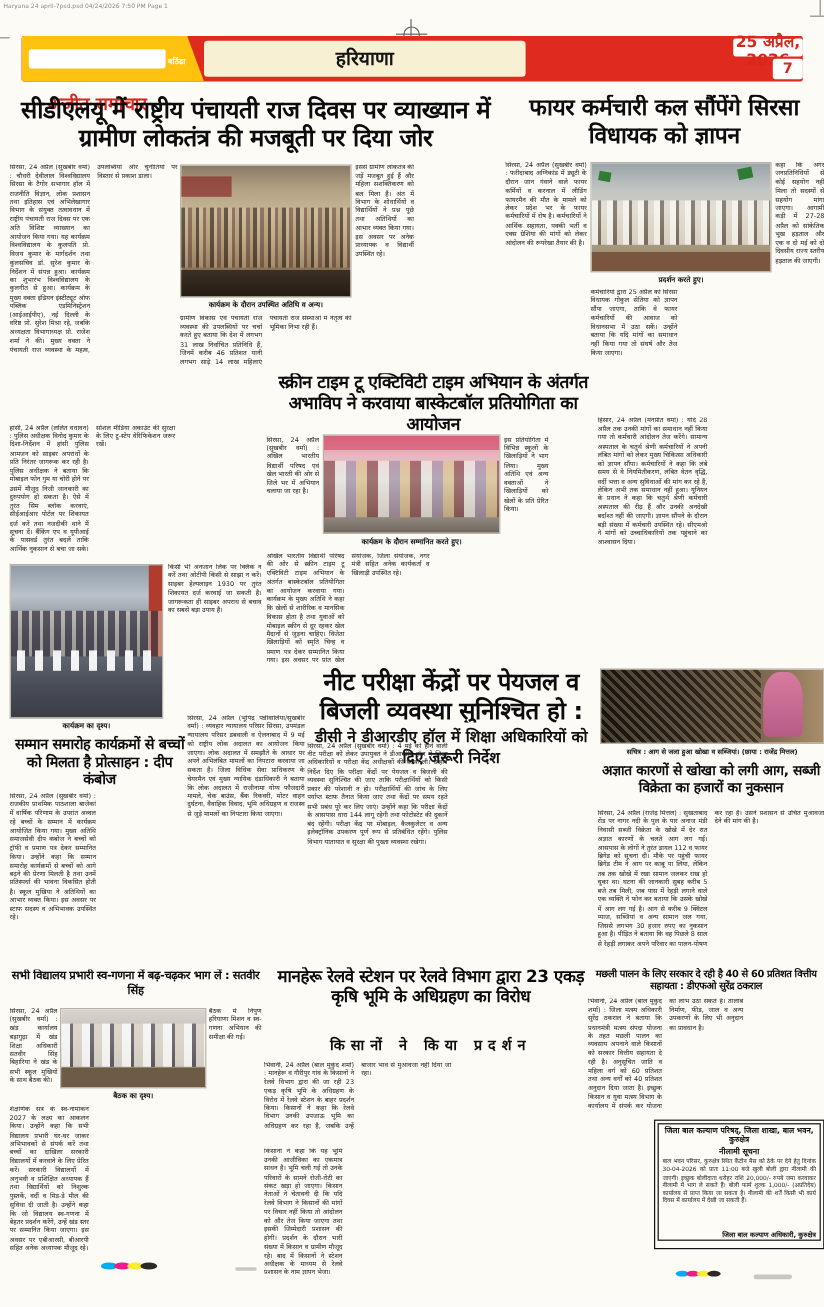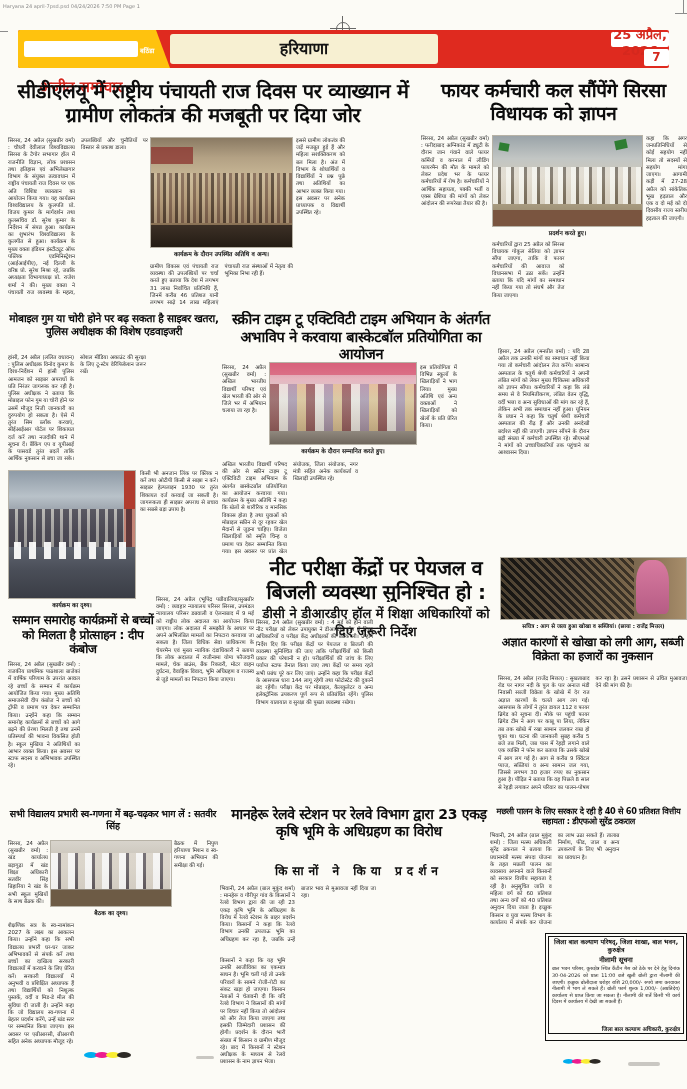--- a/index.html
+++ b/index.html
@@ -66,21 +66,20 @@
     <div class="ph" style="inset:0;background:linear-gradient(180deg,#9aa3a8 0%,#c2c6c4 25%,#cfc9bb 45%,#b5a98f 65%,#8a7a5e 100%);"></div>
     <div class="ph" style="left:0;top:34%;width:100%;height:42%;background:repeating-linear-gradient(90deg,rgba(250,250,245,.85) 0 5px,rgba(70,60,50,.5) 5px 8px,rgba(235,230,220,.7) 8px 13px);"></div>
     <div class="ph" style="right:10%;top:4%;width:12px;height:9px;background:#2e7d32;transform:rotate(-12deg);"></div>
     <div class="ph" style="left:4%;top:8%;width:10px;height:8px;background:#2e7d32;transform:rotate(10deg);"></div>
     <div class="ph" style="left:0;bottom:0;width:100%;height:18%;background:#7a5540;"></div>
   </div>
   <div class="caption abs" style="left:492px;top:229px;width:151px;height:10px;">प्रदर्शन करते हुए।</div>
   <div class="body-txt abs" style="left:492px;top:241px;width:151px;height:67px;columns:2;">कर्मचारियों द्वारा 25 अप्रैल को सिरसा विधायक गोकुल सेतिया को ज्ञापन सौंपा जाएगा, ताकि वे फायर कर्मचारियों की आवाज को विधानसभा में उठा सकें। उन्होंने बताया कि यदि मांगों का समाधान नहीं किया गया तो संघर्ष और तेज किया जाएगा।</div>
   <div class="body-txt abs" style="left:646px;top:135px;width:41px;height:173px;columns:1;">कहा कि अगर जनप्रतिनिधियों से कोई सहयोग नहीं मिला तो सदस्यों से सहयोग मांगा जाएगा। आगामी कड़ी में 27-28 अप्रैल को सांकेतिक भूख हड़ताल और एक व दो मई को दो दिवसीय राज्य स्तरीय हड़ताल की जाएगी।</div>
 
-  <div class="hl abs" style="left:8px;top:312px;width:212px;height:40px;font-size:10.5px;">मोबाइल गुम या चोरी होने पर बढ़ सकता है साइबर खतरा, पुलिस अधीक्षक की विशेष एडवाइजरी</div>
   <div class="body-txt abs" style="left:8px;top:354px;width:210px;height:114px;columns:3;">हांसी, 24 अप्रैल (ललित वधावन) : पुलिस अधीक्षक विनोद कुमार के दिशा-निर्देशन में हांसी पुलिस आमजन को साइबर अपराधों के प्रति निरंतर जागरूक कर रही है। पुलिस अधीक्षक ने बताया कि मोबाइल फोन गुम या चोरी होने पर उसमें मौजूद निजी जानकारी का दुरुपयोग हो सकता है। ऐसे में तुरंत सिम ब्लॉक करवाएं, सीईआईआर पोर्टल पर शिकायत दर्ज करें तथा नजदीकी थाने में सूचना दें। बैंकिंग एप व यूपीआई के पासवर्ड तुरंत बदलें ताकि आर्थिक नुकसान से बचा जा सके। सोशल मीडिया अकाउंट की सुरक्षा के लिए टू-स्टेप वेरिफिकेशन जरूर रखें।</div>
   <div class="photo" style="left:8px;top:470px;width:128px;height:129px;">
     <div class="ph" style="inset:0;background:linear-gradient(180deg,#8e9aa6 0%,#b9c2c9 20%,#6e7480 48%,#4a4e58 78%,#3a3d45 100%);"></div>
     <div class="ph" style="right:0;top:0;width:9%;height:60%;background:#b03c2e;"></div>
     <div class="ph" style="left:0;top:30%;width:100%;height:30%;background:repeating-linear-gradient(90deg,rgba(60,55,65,.7) 0 6px,rgba(215,205,190,.5) 6px 9px);"></div>
     <div class="ph" style="left:4%;top:56%;width:92%;height:13%;background:repeating-linear-gradient(90deg,rgba(255,255,255,.92) 0 7px,rgba(0,0,0,0) 7px 15px);"></div>
   </div>
   <div class="caption abs" style="left:8px;top:601px;width:128px;height:10px;">कार्यक्रम का दृश्य।</div>
   <div class="body-txt abs" style="left:140px;top:470px;width:78px;height:138px;columns:1;">किसी भी अनजान लिंक पर क्लिक न करें तथा ओटीपी किसी से साझा न करें। साइबर हेल्पलाइन 1930 पर तुरंत शिकायत दर्ज करवाई जा सकती है। जागरूकता ही साइबर अपराध से बचाव का सबसे बड़ा उपाय है।</div>
 

